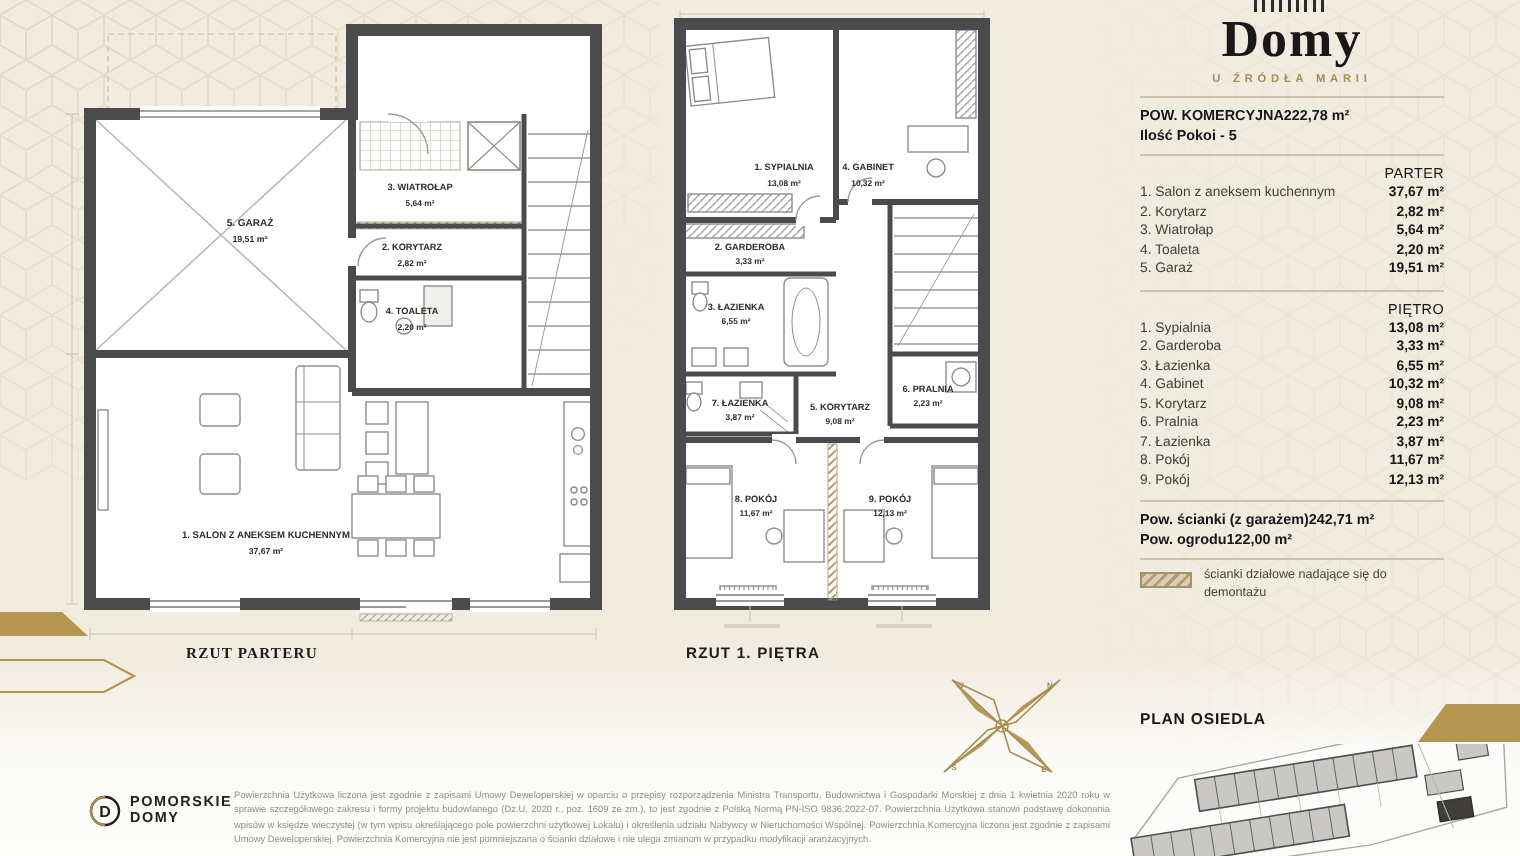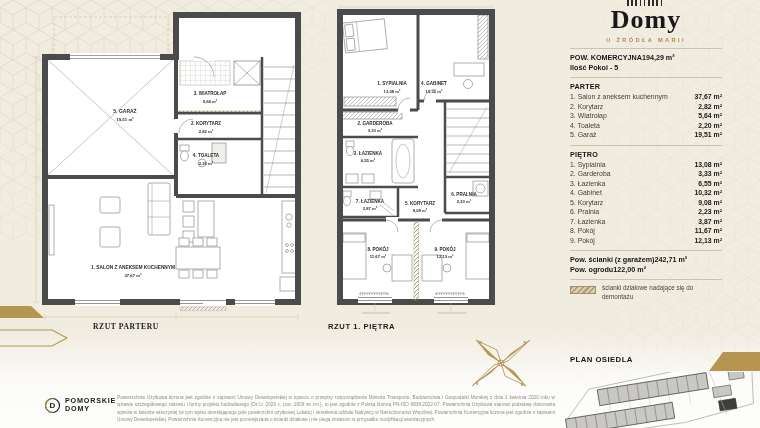--- a/index.html
+++ b/index.html
@@ -11,21 +11,21 @@
   
   .panel{position:absolute;left:570px;top:0;width:152px;z-index:5;}
   .fringe{width:38px;height:6px;margin:0 auto;
           background:repeating-linear-gradient(90deg,#2b2b2b 0 1.5px,transparent 1.5px 4.2px);}
   .brand-name{font-family:"Liberation Serif",serif;font-weight:bold;font-size:26px;line-height:26px;
               text-align:center;color:#181818;letter-spacing:1px;margin-top:1px;}
   .brand-sub{font-size:5.6px;font-weight:bold;letter-spacing:2.4px;color:#ab8d4e;text-align:center;margin-top:4px;}
   .hr{border-top:1px solid #cdc3ad;margin:5px 0 4px;}
   .sum-row,.tot-row{display:flex;justify-content:flex-start;font-weight:bold;font-size:7.2px;
                     line-height:9.6px;color:#171717;}
-  .sec-h{font-weight:bold;font-size:7.2px;line-height:10px;color:#171717;letter-spacing:.2px;}
+  .sec-h{font-weight:normal;font-size:7.2px;line-height:10px;color:#171717;letter-spacing:.2px;text-align:right;}
   .row{display:flex;justify-content:space-between;font-size:6.9px;line-height:9.5px;color:#42403a;}
   .row .val{font-weight:bold;color:#171717;}
   .legend{display:flex;gap:6px;margin-top:4px;}
   .legend-swatch{width:26px;height:8px;margin-top:2px;border:1px solid #a6916b;box-sizing:border-box;
           background:repeating-linear-gradient(135deg,#b29c73 0 1.5px,#d9cdb2 1.5px 4px);}
   .legend-text{font-size:6.3px;line-height:8.5px;color:#4a4538;width:100px;}
   .siteplan-h{font-weight:bold;font-size:7.8px;letter-spacing:.4px;color:#171717;margin-top:54px;}
 
   .plan-caption{position:absolute;font-size:7.6px;font-weight:bold;letter-spacing:.6px;color:#1d1d1d;z-index:5;}
 
@@ -311,21 +311,21 @@
       <text x="90" y="200" font-size="4.6" font-weight="bold">5. KORYTARZ</text>
       <text x="90" y="207" font-size="4.2" font-weight="bold">9,08 m²</text>
       <text x="134" y="191" font-size="4.6" font-weight="bold">6. PRALNIA</text>
       <text x="134" y="198" font-size="4.2" font-weight="bold">2,23 m²</text>
       <text x="48" y="246" font-size="4.6" font-weight="bold">8. POKÓJ</text>
       <text x="48" y="253" font-size="4.2" font-weight="bold">11,67 m²</text>
       <text x="115" y="246" font-size="4.6" font-weight="bold">9. POKÓJ</text>
       <text x="115" y="253" font-size="4.2" font-weight="bold">12,13 m²</text>
     </g>
   </svg>
-  <div class="plan-caption" style="left:328px;top:322px;">RZUT 1. PIĘTRA</div>
+  <div class="plan-caption" style="left:343px;top:322px;">RZUT 1. PIĘTRA</div>
 
   <svg class="abs" style="left:468px;top:336px;z-index:4" width="66" height="54">
     <g stroke="#a98c4f" stroke-width="0.8" fill="none">
       <path d="M33,27 L62,4 L43,17 Z" fill="#b79a55" stroke="none"></path>
       <path d="M33,27 L62,4 L40,25 Z"></path>
       <path d="M33,27 L58,50 L46,35 Z" fill="#b79a55" stroke="none"></path>
       <path d="M33,27 L58,50 L37,40 Z"></path>
       <path d="M33,27 L4,50 L23,37 Z" fill="#b79a55" stroke="none"></path>
       <path d="M33,27 L4,50 L26,29 Z"></path>
       <path d="M33,27 L8,4 L20,19 Z" fill="#b79a55" stroke="none"></path>
@@ -341,21 +341,21 @@
   </svg>
 
   <div class="panel">
     <div class="fringe"></div>
     <div class="brand-name">Domy</div>
     <div class="brand-sub">U ŹRÓDŁA MARII</div>
     <div class="hr"></div>
 
     <div class="sum-row">
       <span>POW. KOMERCYJNA</span>
-      <span>194,29 m²</span>
+      <span>222,78 m²</span>
     </div>
     <div class="sum-row">
       <span>Ilość Pokoi - 5</span>
     </div>
     <div class="hr"></div>
 
     <div class="sec-h">PARTER</div>
     <div class="row">
         <span class="lbl">1. Salon z aneksem kuchennym</span>
         <span class="val">37,67 m²</span>

